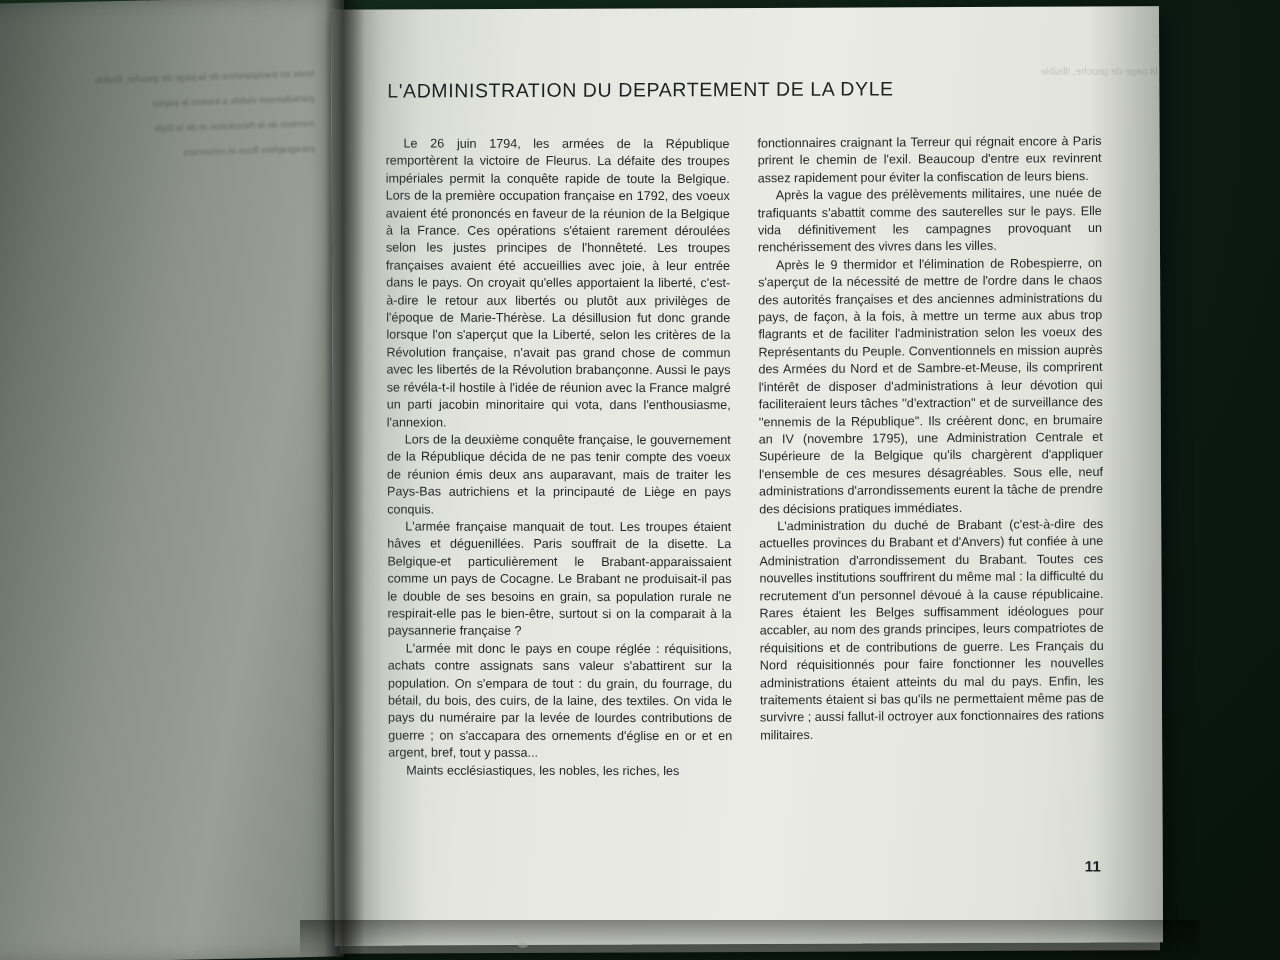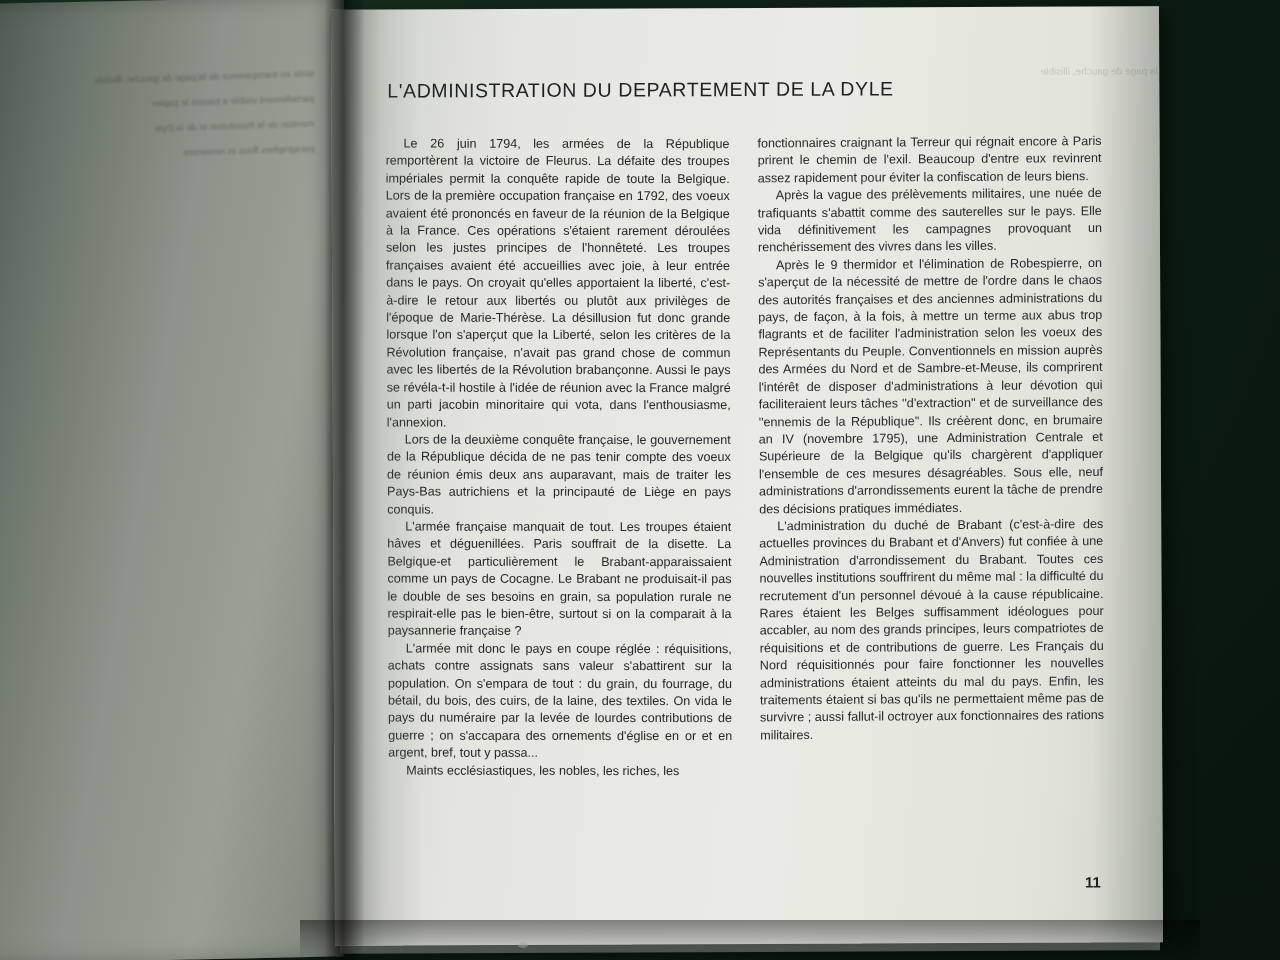--- a/index.html
+++ b/index.html
@@ -130,21 +130,21 @@
     text-indent: 18px;
   }
   .col p.noindent { text-indent: 0; }
 
   .col-left { transform: skewY(0.35deg); }
   .col-right { transform: skewY(-0.15deg); }
 
   .folio {
     position: absolute;
     right: 62px;
-    bottom: 52px;
+    bottom: 68px;
     font-size: 15px;
     font-weight: bold;
     color: #1d2022;
   }
 
   
   .book-bottom {
     position: absolute;
     left: 300px;
     bottom: 0;

